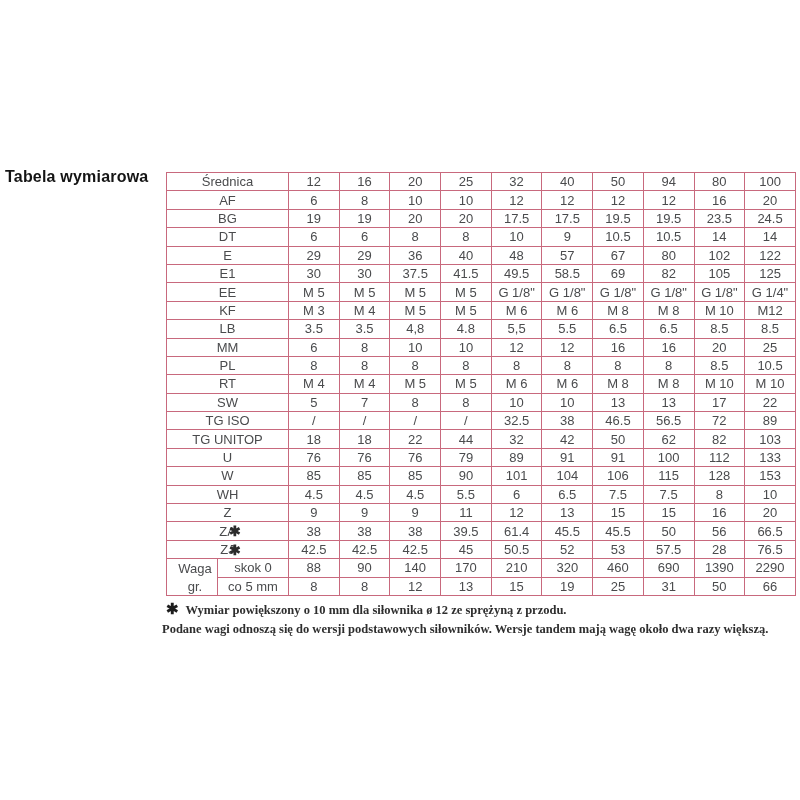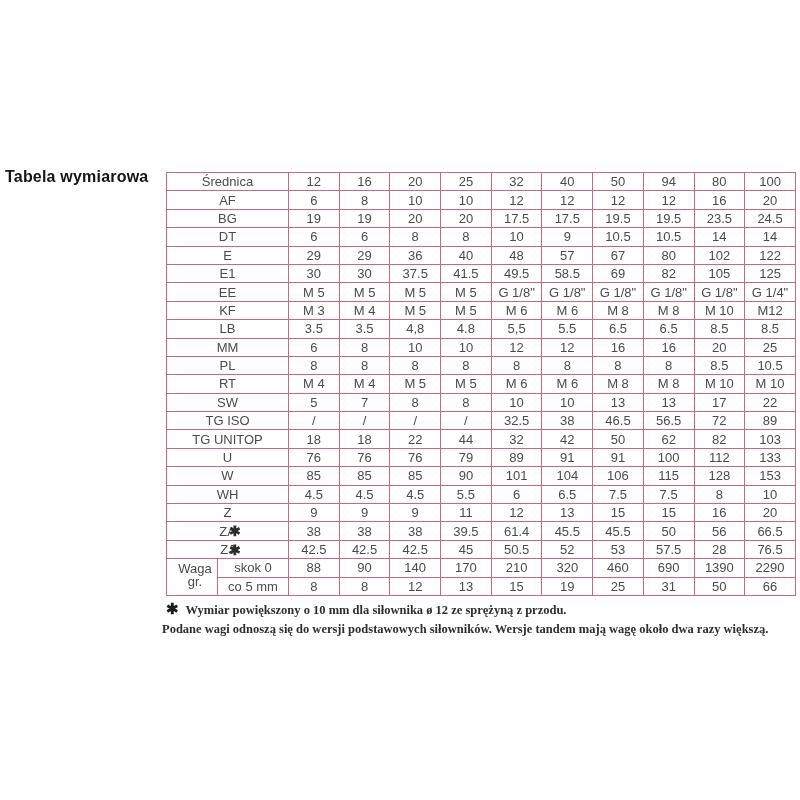--- a/index.html
+++ b/index.html
@@ -35,21 +35,21 @@
     text-align:left;padding-left:6px;position:relative;
   }
   td.lbl .row-ast{
     position:absolute;left:62px;top:50%;transform:translateY(-50%);
     font-weight:bold;font-size:14px;color:#2b2b2b;
   }
   td.wlbl{
     text-align:left;vertical-align:top;padding:0;
   }
   td.wlbl .wlbl-inner{
-    display:flex;flex-direction:column;justify-content:flex-start;
+    display:flex;flex-direction:column;justify-content:space-between;
     height:35px;padding:2px 0 2px 6px;box-sizing:border-box;
   }
   td.sub{text-align:center;}
   .note{
     position:absolute;
     font-size:12.5px;font-weight:bold;color:var(--notetext);
     white-space:nowrap;
     font-family:Liberation Serif, serif;
   }
   .note1{left:166px;top:600px;}

